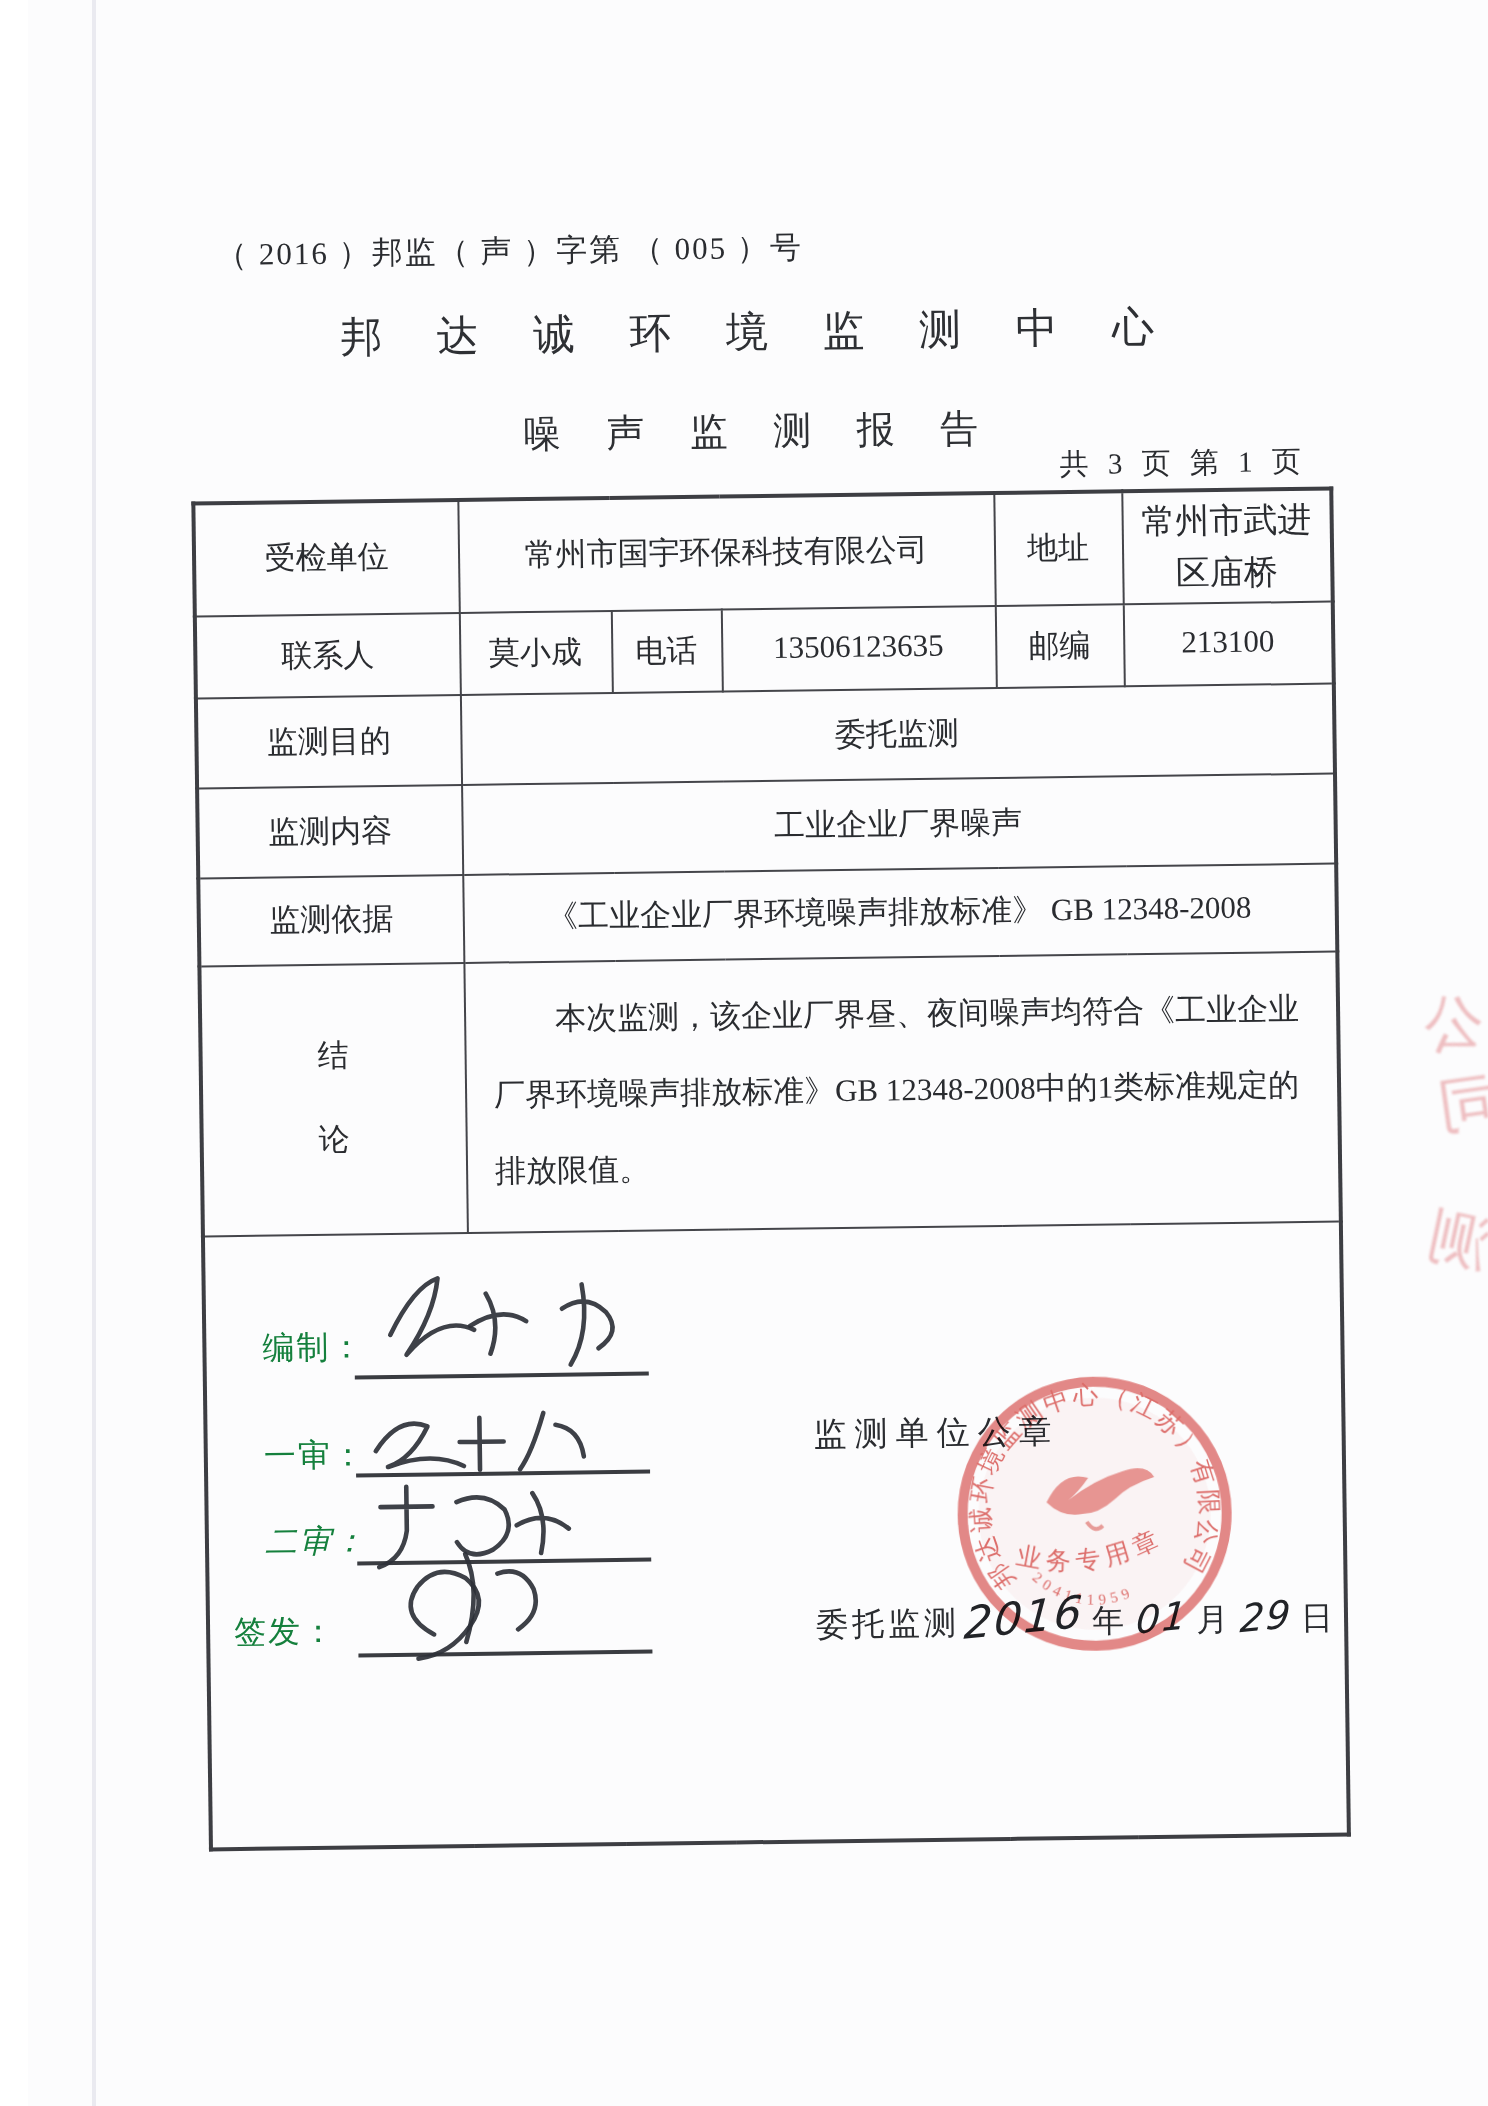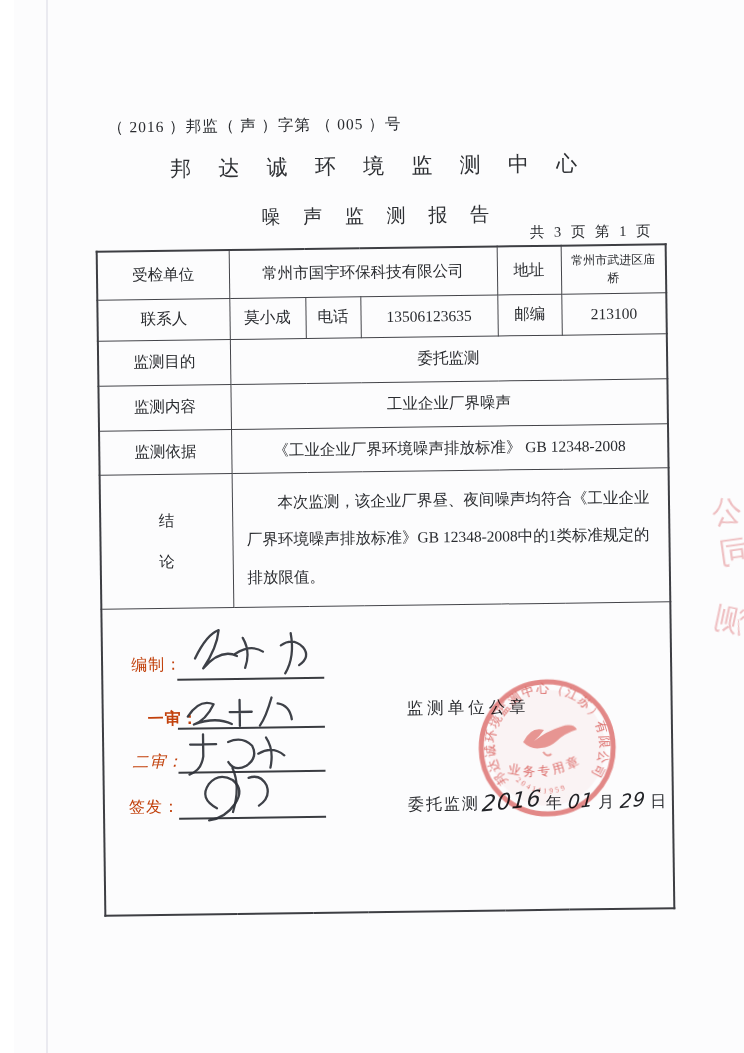--- a/index.html
+++ b/index.html
@@ -33,35 +33,35 @@
   .page-indicator{position:absolute;left:100px;top:225px;width:558px;
     text-align:right;font-size:14.5px;letter-spacing:3px;white-space:nowrap;}
 
   table.report{position:absolute;left:100px;top:247px;width:569px;
     border-collapse:collapse;table-layout:fixed;
     font-size:15.5px;color:#2a2c30;}
   table.report td{border:1.6px solid #44454a;text-align:center;
     vertical-align:middle;padding:2px 4px;font-weight:normal;}
   table.report{border:2.2px solid #3d3e43;}
   td.left-text{text-align:left;padding-left:16px;}
-  .addr-cell{line-height:1.5;font-size:12px;}
+  .addr-cell{line-height:1.5;font-size:17px;}
   .concl-label{line-height:1;}
   .concl-label .stack{display:flex;flex-direction:column;gap:26px;align-items:center;}
   .concl-body{text-align:left !important;padding:10px 14px !important;
     line-height:2.45;font-size:15.5px;}
   .concl-body p{margin:0;text-indent:2em;}
 
   
   .sign-cell{height:305px;padding:0 !important;}
   .sign-wrap{position:relative;width:100%;height:305px;}
-  .sig-label{position:absolute;font-size:16px;letter-spacing:1px;color:#c2410c;}
+  .sig-label{position:absolute;font-size:16px;letter-spacing:1px;color:#15803d;}
   #lbl-prepared{left:28px;top:46px;}
-  #lbl-first{left:44px;top:100px;font-weight:bold;}
+  #lbl-first{left:28px;top:100px;}
   #lbl-second{left:28px;top:143px;font-style:italic;}
-  #lbl-issued{left:24px;top:188px;}
+  #lbl-issued{left:12px;top:188px;}
   .sig-line{position:absolute;height:1.7px;background:#3a3c41;width:147px;left:74px;}
   #line-1{top:70px;}
   #line-2{top:119px;}
   #line-3{top:163px;}
   #line-4{top:209px;}
   .sig-svg{position:absolute;}
   .sig-svg path{stroke:#2e3138;stroke-width:2.3;fill:none;
     stroke-linecap:round;stroke-linejoin:round;opacity:.92;}
   #sig-1{left:78px;top:16px;}
   #sig-2{left:76px;top:80px;}

